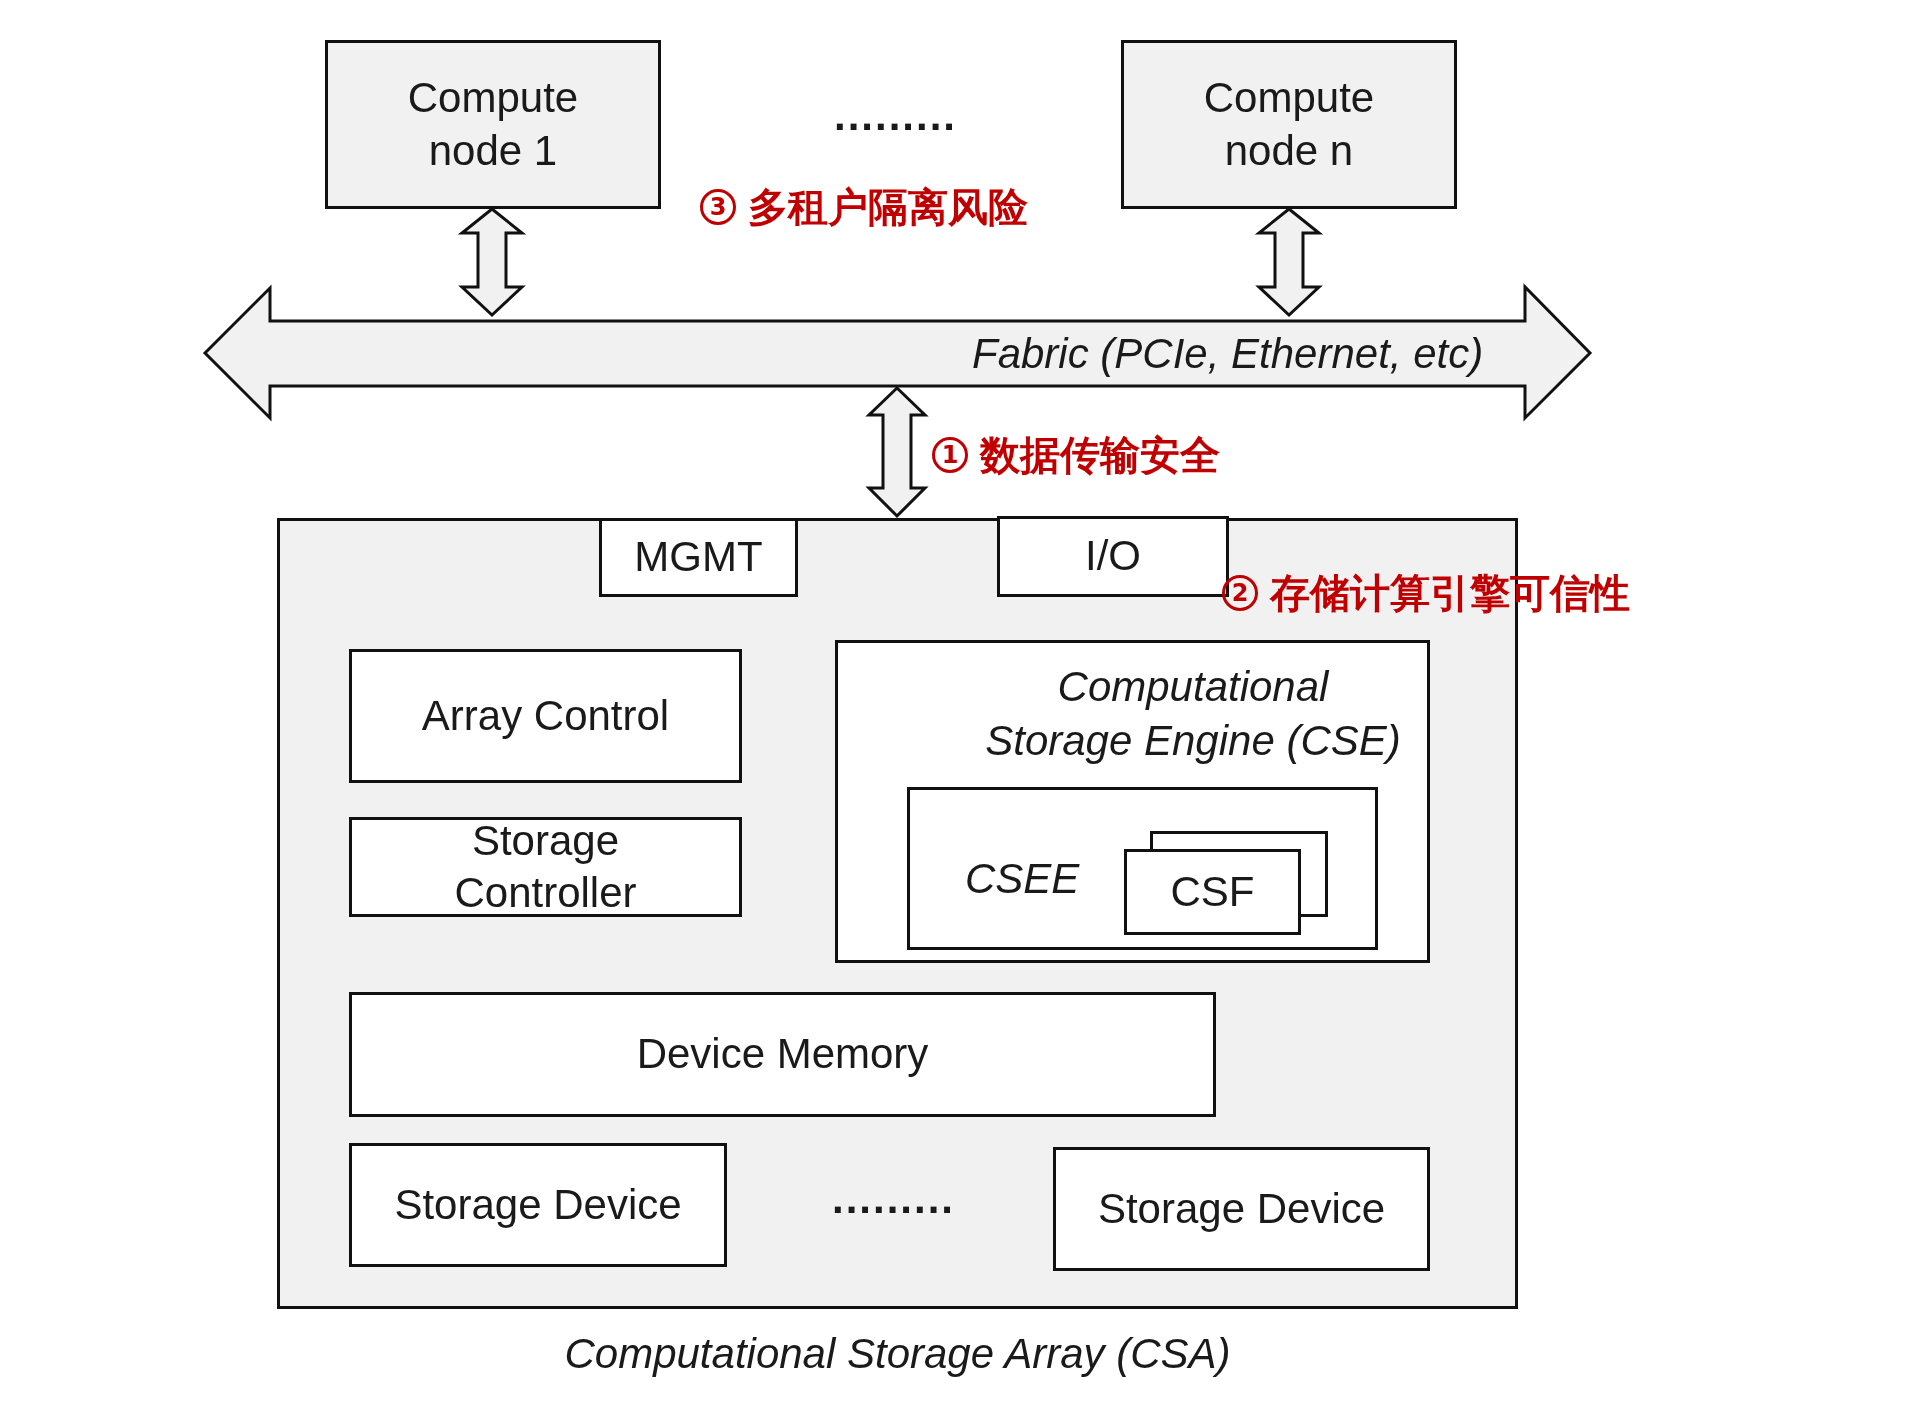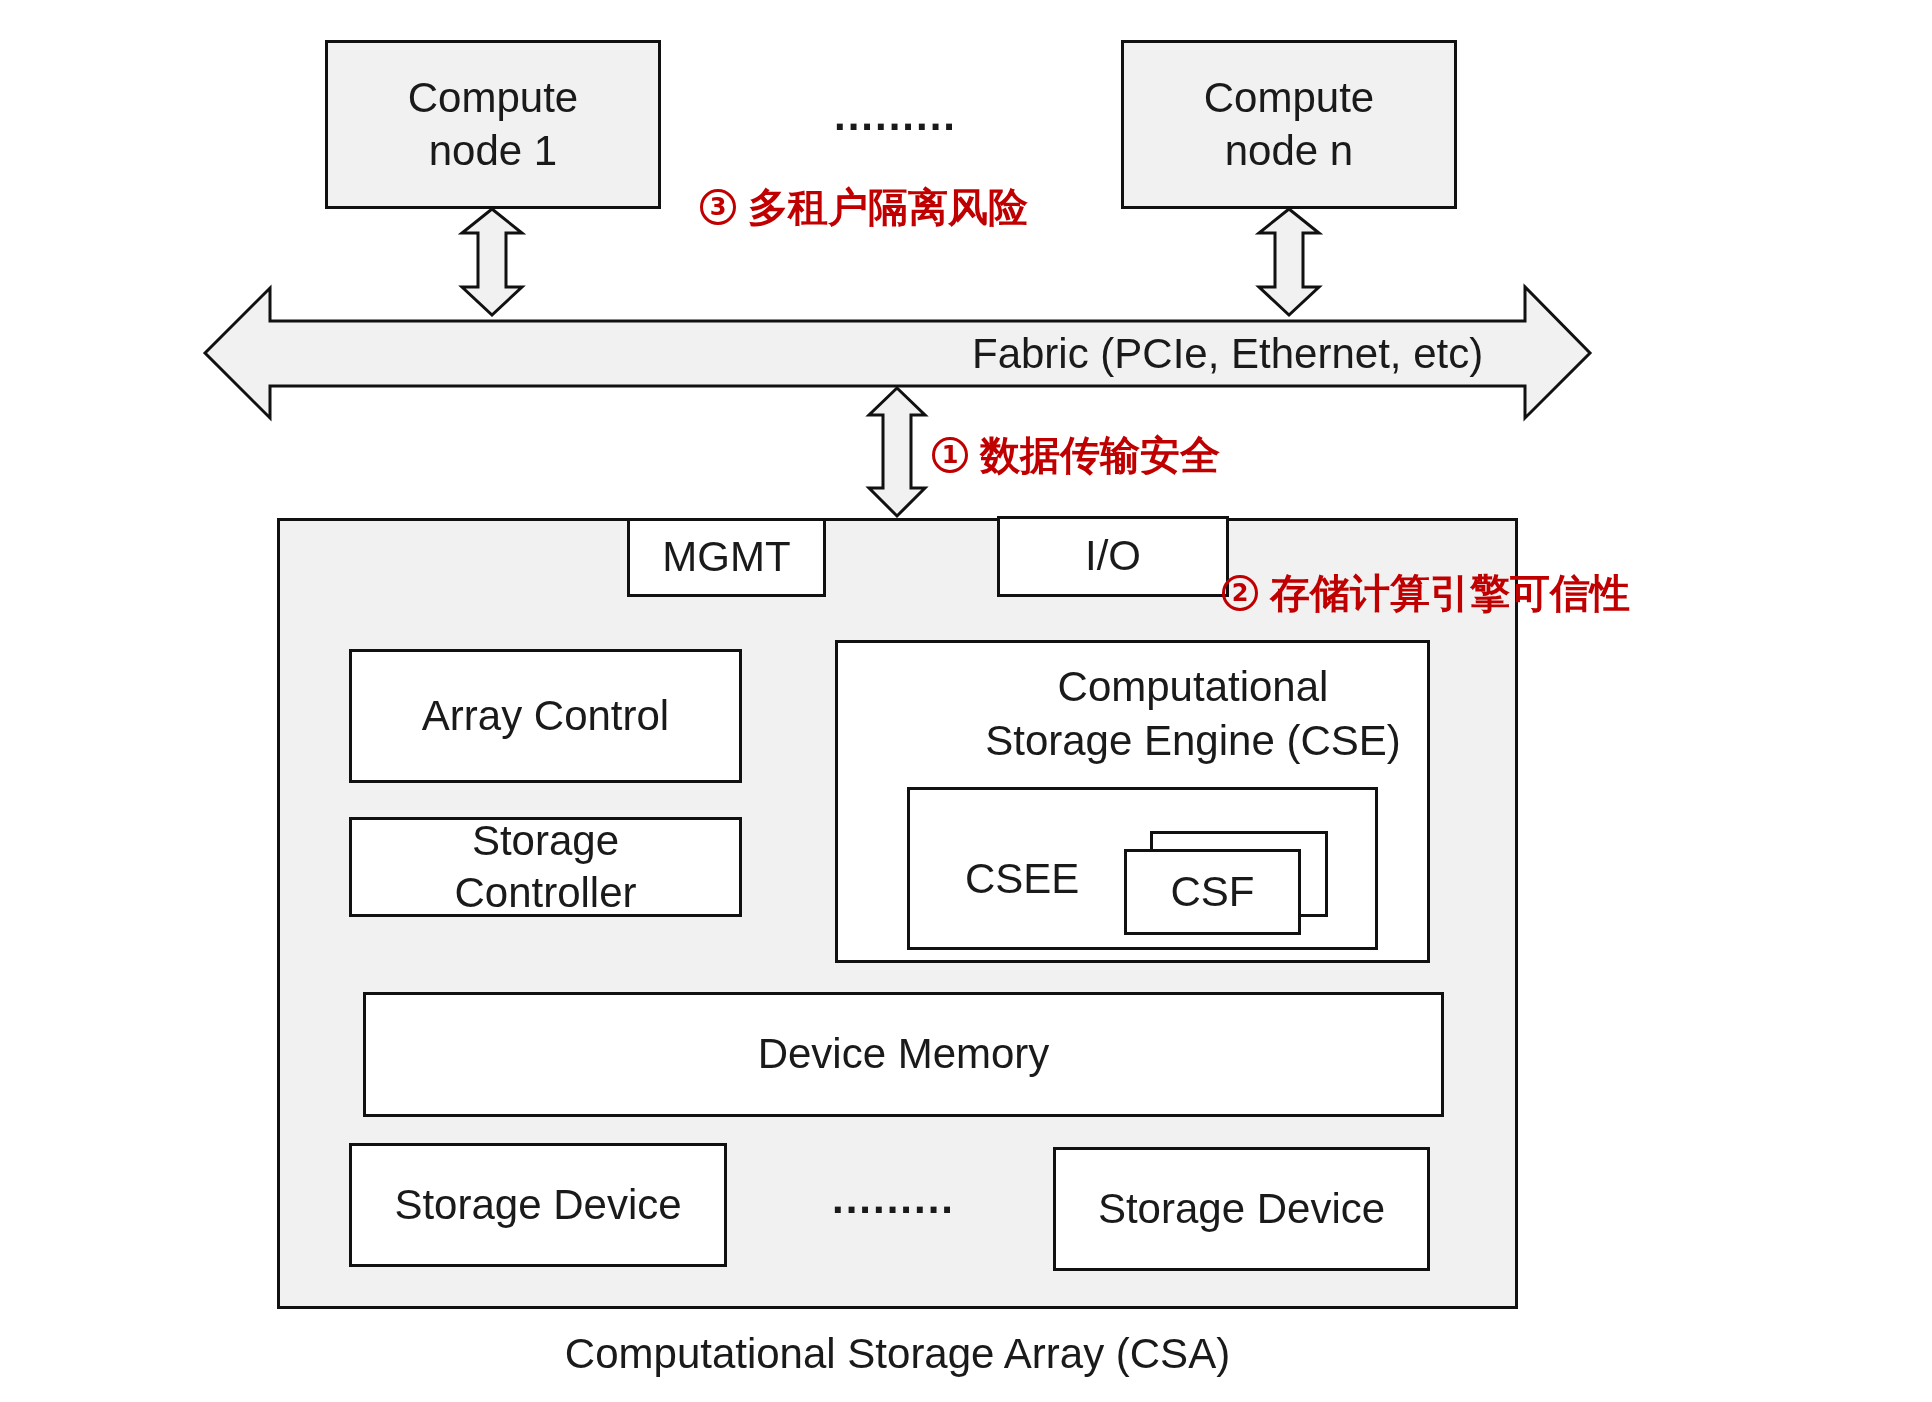--- a/index.html
+++ b/index.html
@@ -3,21 +3,21 @@
 <meta charset="utf-8">
 <style>
   html, body { margin: 0; padding: 0; background: #ffffff; }
   body { width: 1932px; height: 1402px; position: relative; overflow: hidden;
          font-family: "Liberation Sans", "DejaVu Sans", sans-serif; color: #1a1a1a; }
   .box { position: absolute; box-sizing: border-box; border: 3px solid #111;
          display: flex; align-items: center; justify-content: center; text-align: center;
          font-size: 42px; line-height: 1.25; }
   .gray { background: #f1f1f1; }
   .white { background: #ffffff; }
-  .txt { position: absolute; white-space: nowrap; }
+  .txt { position: absolute; white-space: nowrap; font-style: italic; }
   .risk { position: absolute; white-space: nowrap; color: #c00000; font-weight: bold;
           font-size: 40px; font-family: "DejaVu Sans", sans-serif; }
   .risk .num { display: inline-block; width: 36px; height: 36px; border: 3px solid #c00000;
                border-radius: 50%; box-sizing: border-box; font-size: 24px; line-height: 30px;
                text-align: center; vertical-align: middle; margin-right: 12px; position: relative; top: -3px; }
   .dots { position: absolute; font-size: 42px; letter-spacing: 2px; font-weight: bold; }
   svg.shapes { position: absolute; left: 0; top: 0; }
 </style>
 </head>
 <body>
@@ -38,37 +38,37 @@
 <div class="dots" style="left:834px;top:92px;">.........</div>
 
 <div class="txt" style="left:972px;top:330px;font-size:42px;">Fabric (PCIe, Ethernet, etc)</div>
 
 <div class="box gray" style="left:277px;top:518px;width:1241px;height:791px;"></div>
 
 <svg class="shapes" width="1932" height="1402">
   <polygon points="897,388 925,415 911,415 911,488 925,488 897,516 869,488 883,488 883,415 869,415" fill="#f1f1f1" stroke="#111" stroke-width="3"></polygon>
 </svg>
 
-<div class="box white" style="left:599px;top:518px;width:199px;height:79px;margin-left:28px;">MGMT</div>
+<div class="box white" style="left:599px;top:518px;width:199px;height:79px;">MGMT</div>
 <div class="box white" style="left:997px;top:516px;width:232px;height:81px;">I/O</div>
 
 <div class="box white" style="left:349px;top:649px;width:393px;height:134px;">Array Control</div>
 <div class="box white" style="left:349px;top:817px;width:393px;height:100px;white-space:pre-line;">Storage
 Controller</div>
 
 <div class="box white" style="left:835px;top:640px;width:595px;height:323px;align-items:flex-start;">
 </div>
 <div class="txt" style="left:835px;top:660px;width:716px;text-align:center;font-size:42px;line-height:54px;white-space:pre-line;">Computational
 Storage Engine (CSE)</div>
 <div class="box white" style="left:907px;top:787px;width:471px;height:163px;"></div>
 <div class="txt" style="left:965px;top:855px;font-size:42px;">CSEE</div>
 <div class="box white" style="left:1150px;top:831px;width:178px;height:86px;"></div>
 <div class="box white" style="left:1124px;top:849px;width:177px;height:86px;">CSF</div>
 
-<div class="box white" style="left:363px;top:992px;width:1081px;height:125px;">Device Memory</div>
+<div class="box white" style="left:349px;top:992px;width:867px;height:125px;">Device Memory</div>
 
 <div class="box white" style="left:349px;top:1143px;width:378px;height:124px;">Storage Device</div>
 <div class="dots" style="left:832px;top:1175px;">.........</div>
 <div class="box white" style="left:1053px;top:1147px;width:377px;height:124px;">Storage Device</div>
 
 <div class="txt" style="left:277px;top:1330px;width:1241px;text-align:center;font-size:42px;">Computational Storage Array (CSA)</div>
 
 <div class="risk" style="left:700px;top:180px;">
   <span class="num">3</span><span>多租户隔离风险</span>
 </div>

